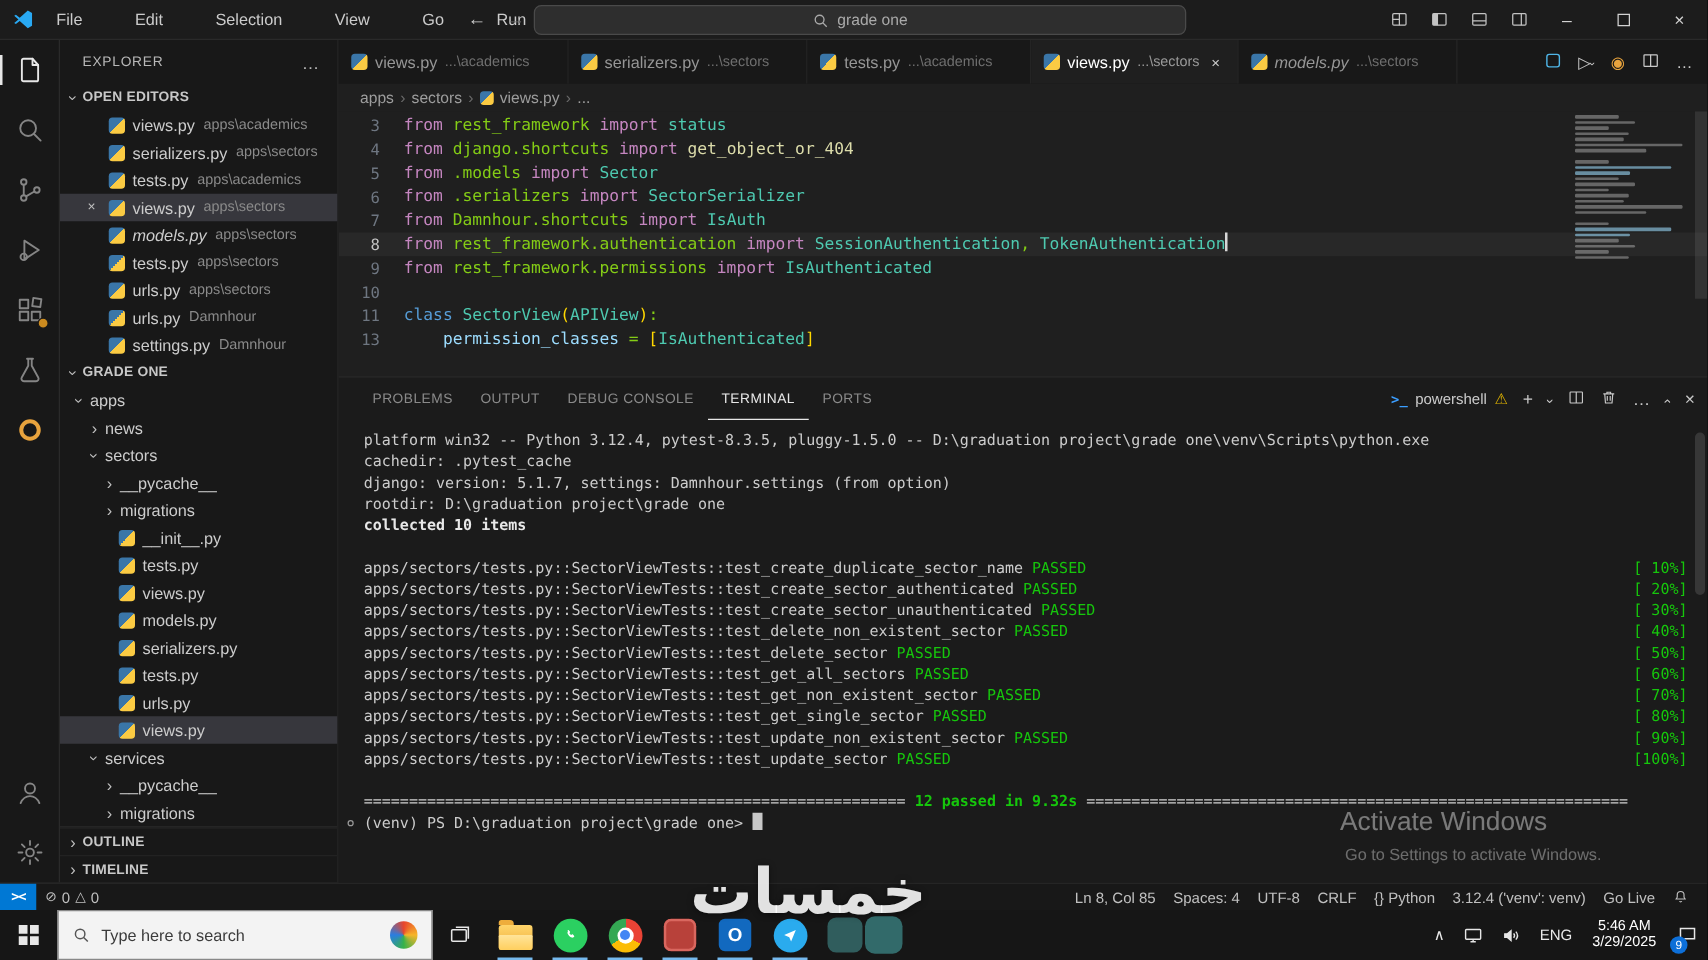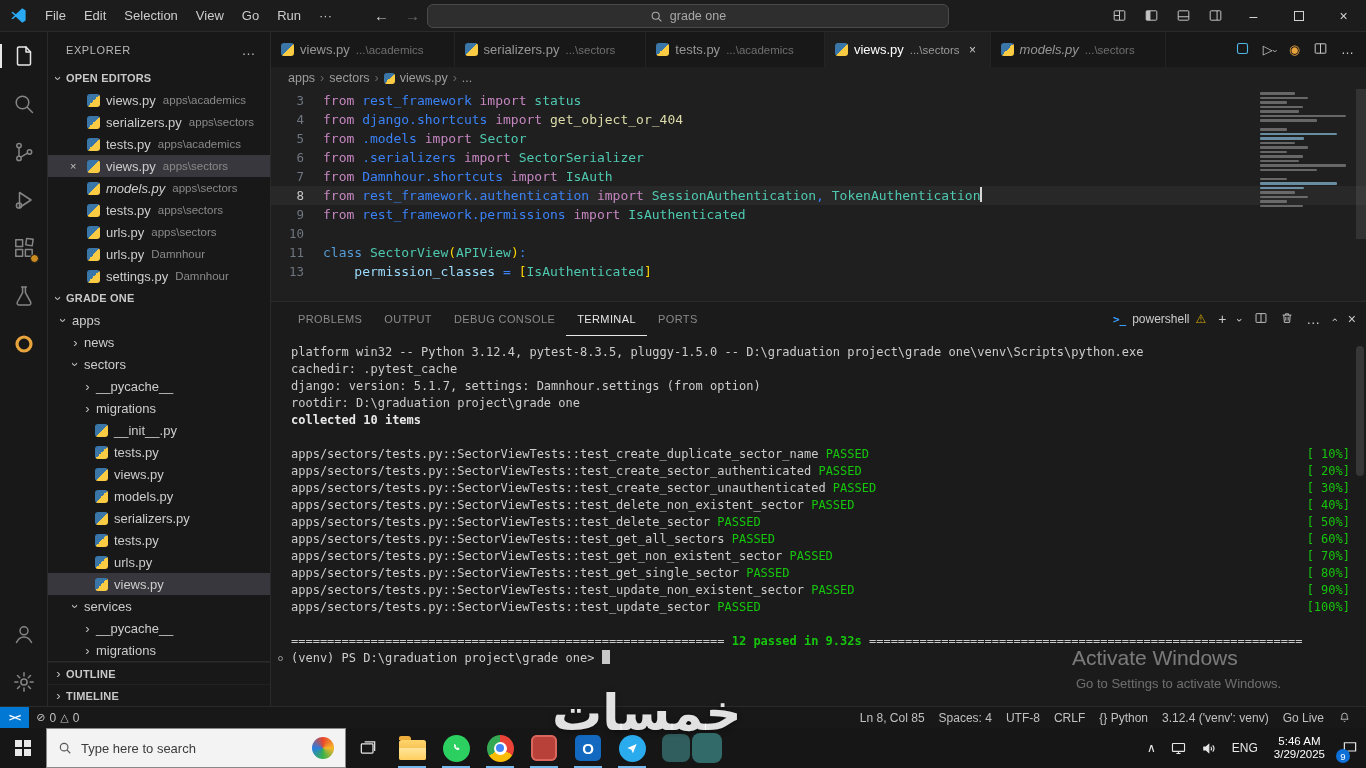--- a/index.html
+++ b/index.html
@@ -4,21 +4,21 @@
 <style>
   *{margin:0;padding:0;box-sizing:border-box;}
   html,body{width:1366px;height:768px;overflow:hidden;background:#000;}
   body{font-family:"Liberation Sans","DejaVu Sans",sans-serif;color:#ccc;}
   .mono{font-family:"DejaVu Sans Mono",monospace;}
   #app{position:relative;width:1366px;height:768px;display:flex;flex-direction:column;background:#1f1f1f;}
 
   
   .titlebar{height:32px;background:#1c1c1c;border-bottom:1px solid #2a2a2a;display:flex;align-items:center;position:relative;flex:none;z-index:5;}
   .vslogo{width:36px;display:flex;justify-content:center;align-items:center;}
-  .menus{display:flex;height:100%;}
+  .menus{display:flex;height:100%;gap:24px;}
   .menu-item{padding:0 9px;display:flex;align-items:center;font-size:13px;color:#cccccc;cursor:default;}
   .navarrows{position:absolute;left:374px;top:0;height:100%;display:flex;gap:16px;align-items:center;color:#cfcfcf;font-size:15px;}
   .navarrows .dim{color:#6a6a6a;}
   .cmdcenter{position:absolute;left:427px;top:4px;width:522px;height:24px;background:#2e2e2e;border:1px solid #4a4a4a;border-radius:6px;display:flex;align-items:center;justify-content:center;gap:7px;color:#a9a9a9;font-size:12.5px;}
   .tb-right{margin-left:auto;display:flex;align-items:center;height:100%;}
   .tb-ico{width:32px;height:100%;display:flex;align-items:center;justify-content:center;color:#c3c3c3;}
   .win-btn{width:45px;height:100%;display:flex;align-items:center;justify-content:center;color:#d2d2d2;font-size:14px;}
   .maxbox{width:10px;height:10px;border:1.2px solid #d2d2d2;display:inline-block;}
 
   
@@ -71,21 +71,21 @@
   .bc-sep{color:#6a6a6a;}
 
   
   .editor{position:relative;height:212px;overflow:hidden;flex:none;padding-top:2px;background:#1f1f1f;}
   .code-row{display:flex;height:19px;line-height:19px;}
   .code-row.active{background:rgba(255,255,255,.045);}
   .ln{width:52px;text-align:right;padding-right:19px;color:#6e7681;font-family:"DejaVu Sans Mono",monospace;font-size:12.5px;flex:none;}
   .code-row.active .ln{color:#c6c6c6;}
   .src{white-space:pre;font-family:"DejaVu Sans Mono",monospace;font-size:13px;color:#d4d4d4;}
   .tk-kw{color:#C586C0;}.tk-kw2{color:#569CD6;}.tk-cl{color:#4EC9B0;}.tk-fn{color:#DCDCAA;}
-  .tk-vr{color:#9CDCFE;}.tk-pl{color:#3b82f6;}.tk-br{color:#FFD700;}
+  .tk-vr{color:#9CDCFE;}.tk-pl{color:#84cc16;}.tk-br{color:#FFD700;}
   .caret{display:inline-block;width:1.5px;height:15px;background:#d7d7d7;vertical-align:-2px;}
   .minimap{position:absolute;right:14px;top:3px;width:92px;height:132px;overflow:hidden;opacity:.9;}
   .mm-line{height:2.5px;margin-bottom:2px;border-radius:1px;opacity:.65;}
   .edscroll{position:absolute;right:0;top:0;width:10px;height:150px;background:rgba(121,121,121,.22);}
 
   
   .panel{flex:1;display:flex;flex-direction:column;border-top:1px solid #2a2a2a;background:#1b1b1b;position:relative;min-height:0;}
   .panel-head{height:34px;display:flex;align-items:center;padding:0 10px 0 16px;flex:none;}
   #panel-tabs{display:flex;height:100%;}
   .ptab{padding:0 11px;display:flex;align-items:center;font-size:11px;letter-spacing:.4px;color:#8a8a8a;height:100%;}

